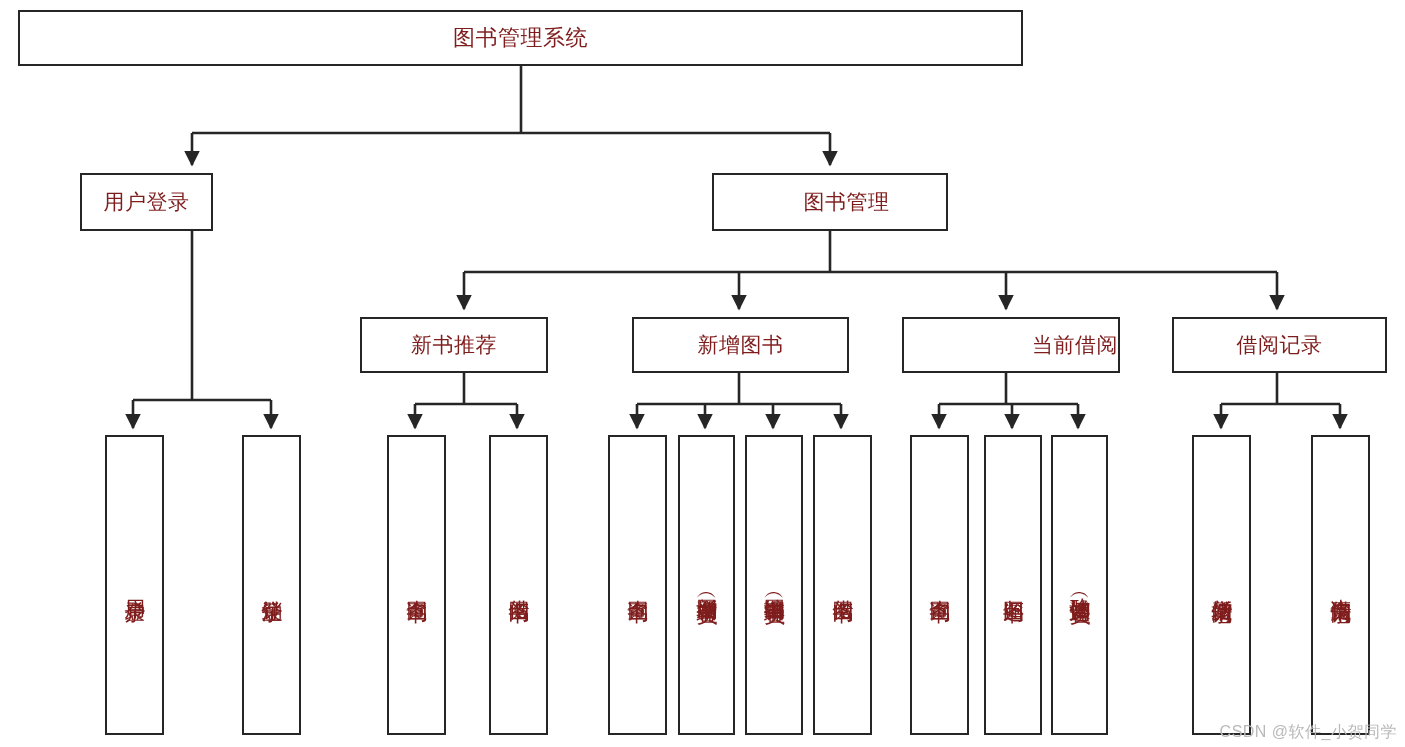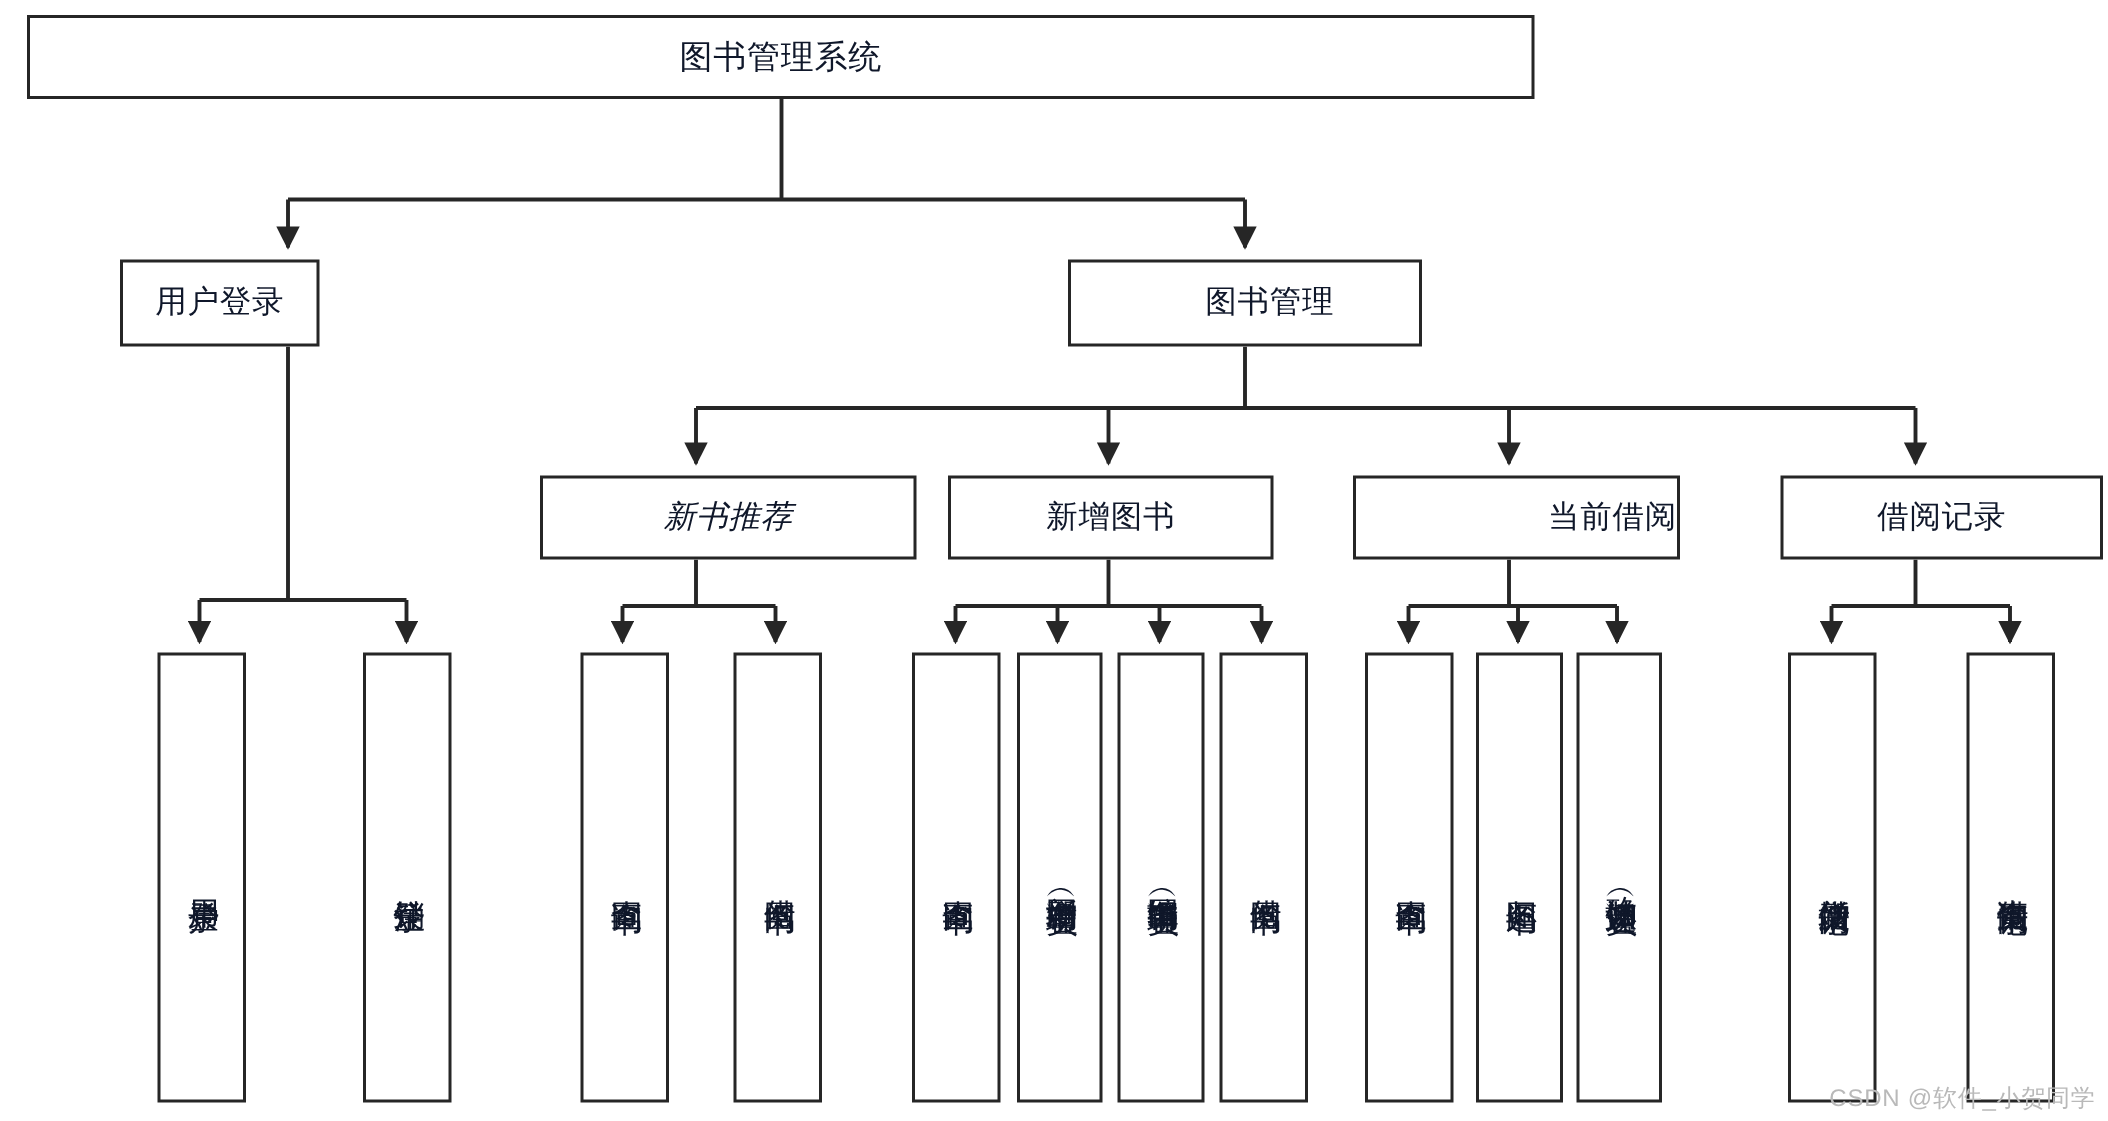--- a/index.html
+++ b/index.html
@@ -26,21 +26,21 @@
     pointer-events: none;
   }
   .node {
     position: absolute;
     box-sizing: border-box;
     border: 2px solid #262626;
     background: #ffffff;
     display: flex;
     align-items: center;
     justify-content: center;
-    color: #0f172a;
+    color: #7f1d1d;
   }
   .node .lbl {
     display: block;
     text-align: center;
     line-height: 1.08;
     letter-spacing: 0.5px;
   }
   .node.root .lbl { font-size: 22px; }
   .node.lvl2 .lbl { font-size: 21px; }
   .node.lvl3 .lbl { font-size: 21px; }
@@ -126,30 +126,30 @@
     <span class="lbl">图书管理系统</span>
   </div>
 
   <div class="node lvl2" style="left:80px; top:173px; width:133px; height:58px;">
     <span class="lbl">用户登录</span>
   </div>
   <div class="node lvl2" style="left:712px; top:173px; width:236px; height:58px;padding-left:33px;">
     <span class="lbl">图书管理</span>
   </div>
 
-  <div class="node lvl3" style="left:360px; top:317px; width:251px; height:56px;font-style:italic;">
+  <div class="node lvl3" style="left:360px; top:317px; width:188px; height:56px;">
     <span class="lbl">新书推荐</span>
   </div>
   <div class="node lvl3" style="left:632px; top:317px; width:217px; height:56px;">
     <span class="lbl">新增图书</span>
   </div>
   <div class="node lvl3" style="left:902px; top:317px; width:218px; height:56px;justify-content:flex-end;">
     <span class="lbl">当前借阅</span>
   </div>
-  <div class="node lvl3" style="left:1172px; top:317px; width:215px; height:56px;margin-left:15px;">
+  <div class="node lvl3" style="left:1172px; top:317px; width:215px; height:56px;">
     <span class="lbl">借阅记录</span>
   </div>
 
   <div class="node leaf" style="left:105px; top:435px; width:59px; height:300px;">
     <span class="lbl">用户登录</span>
   </div>
   <div class="node leaf" style="left:242px; top:435px; width:59px; height:300px;">
     <span class="lbl">注销登录</span>
   </div>
   <div class="node leaf" style="left:387px; top:435px; width:59px; height:300px;">

